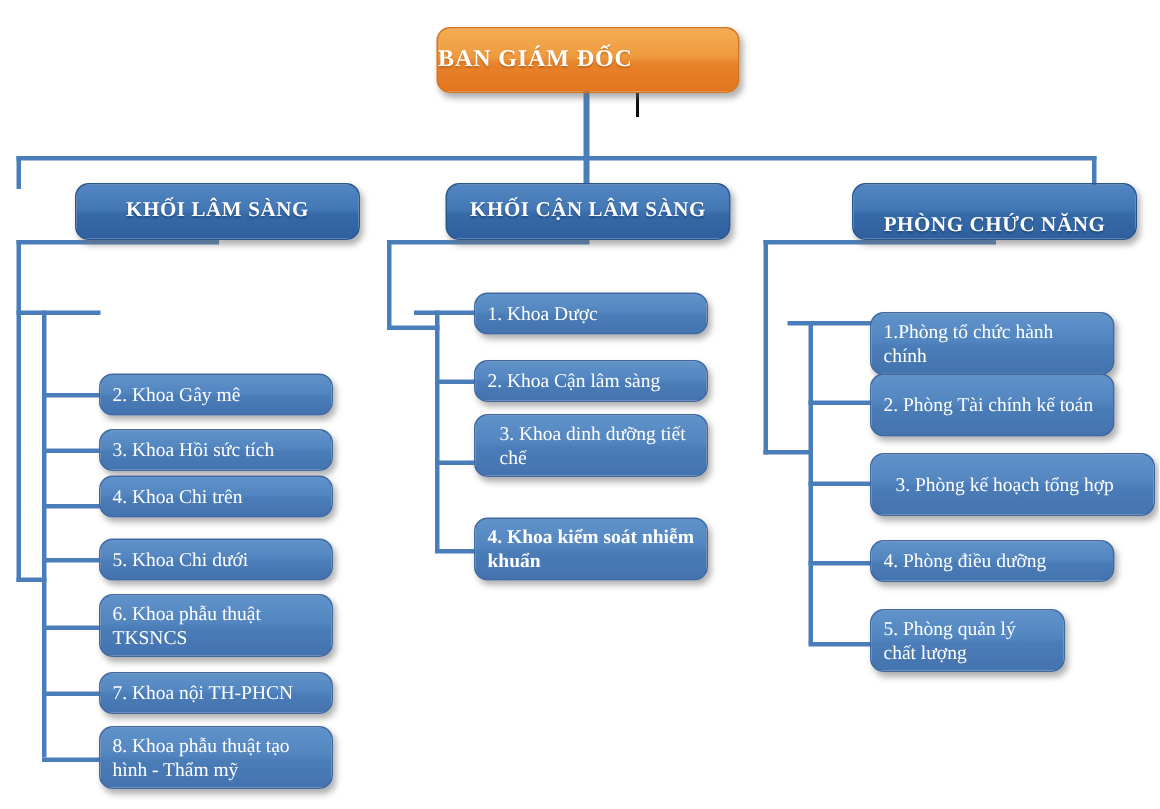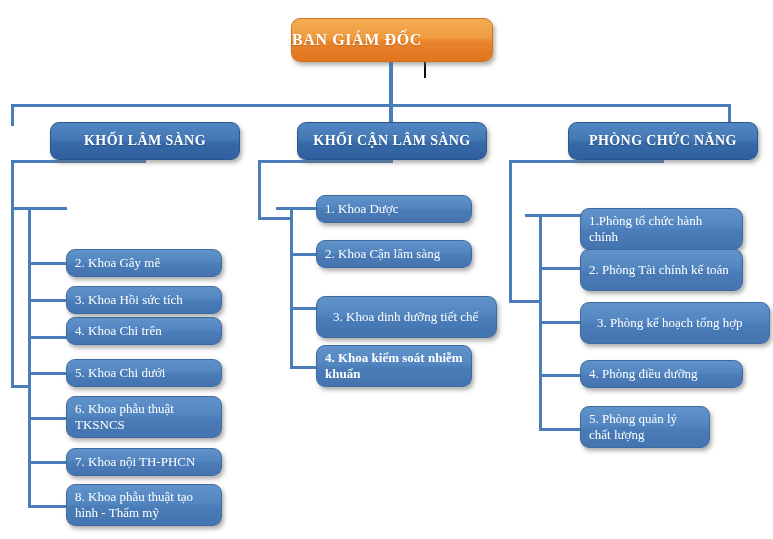--- a/index.html
+++ b/index.html
@@ -129,21 +129,21 @@
   </div>
 
   <div class="node node-l2" style="left:50px; top:122px; width:190px; height:38px;">
     <span>KHỐI LÂM SÀNG</span>
   </div>
 
   <div class="node node-l2" style="left:297px; top:122px; width:190px; height:38px;">
     <span>KHỐI CẬN LÂM SÀNG</span>
   </div>
 
-  <div class="node node-l2" style="left:568px; top:122px; width:190px; height:38px;">
+  <div class="node node-l2" style="left:568px; top:122px; width:190px; height:38px;align-items:flex-end;">
     <span>PHÒNG CHỨC NĂNG</span>
   </div>
 
   <div class="node node-leaf" style="left:66px; top:249px; width:156px; height:28px;">
     <span class="leaf-text">2. Khoa Gây mê</span>
   </div>
   <div class="node node-leaf" style="left:66px; top:286px; width:156px; height:28px;">
     <span class="leaf-text">3. Khoa Hồi sức tích</span>
   </div>
   <div class="node node-leaf" style="left:66px; top:317px; width:156px; height:28px;">
@@ -161,21 +161,21 @@
   <div class="node node-leaf" style="left:66px; top:484px; width:156px; height:42px;">
     <span class="leaf-text">8. Khoa phẫu thuật tạo hình - Thẩm mỹ</span>
   </div>
 
   <div class="node node-leaf" style="left:316px; top:195px; width:156px; height:28px;">
     <span class="leaf-text">1. Khoa Dược</span>
   </div>
   <div class="node node-leaf" style="left:316px; top:240px; width:156px; height:28px;">
     <span class="leaf-text">2. Khoa Cận lâm sàng</span>
   </div>
-  <div class="node node-leaf" style="left:316px; top:296px; width:181px; height:42px;padding-left:16px;">
+  <div class="node node-leaf" style="left:316px; top:276px; width:156px; height:42px;padding-left:16px;">
     <span class="leaf-text">3. Khoa dinh dưỡng tiết chế</span>
   </div>
   <div class="node node-leaf" style="left:316px; top:345px; width:156px; height:42px;font-weight:bold;">
     <span class="leaf-text">4. Khoa kiểm soát nhiễm khuẩn</span>
   </div>
 
   <div class="node node-leaf" style="left:580px; top:196px; width:163px; height:42px;margin-top:12px;">
     <span class="leaf-text">1.Phòng tổ chức hành chính</span>
   </div>
   <div class="node node-leaf" style="left:580px; top:249px; width:163px; height:42px;">

